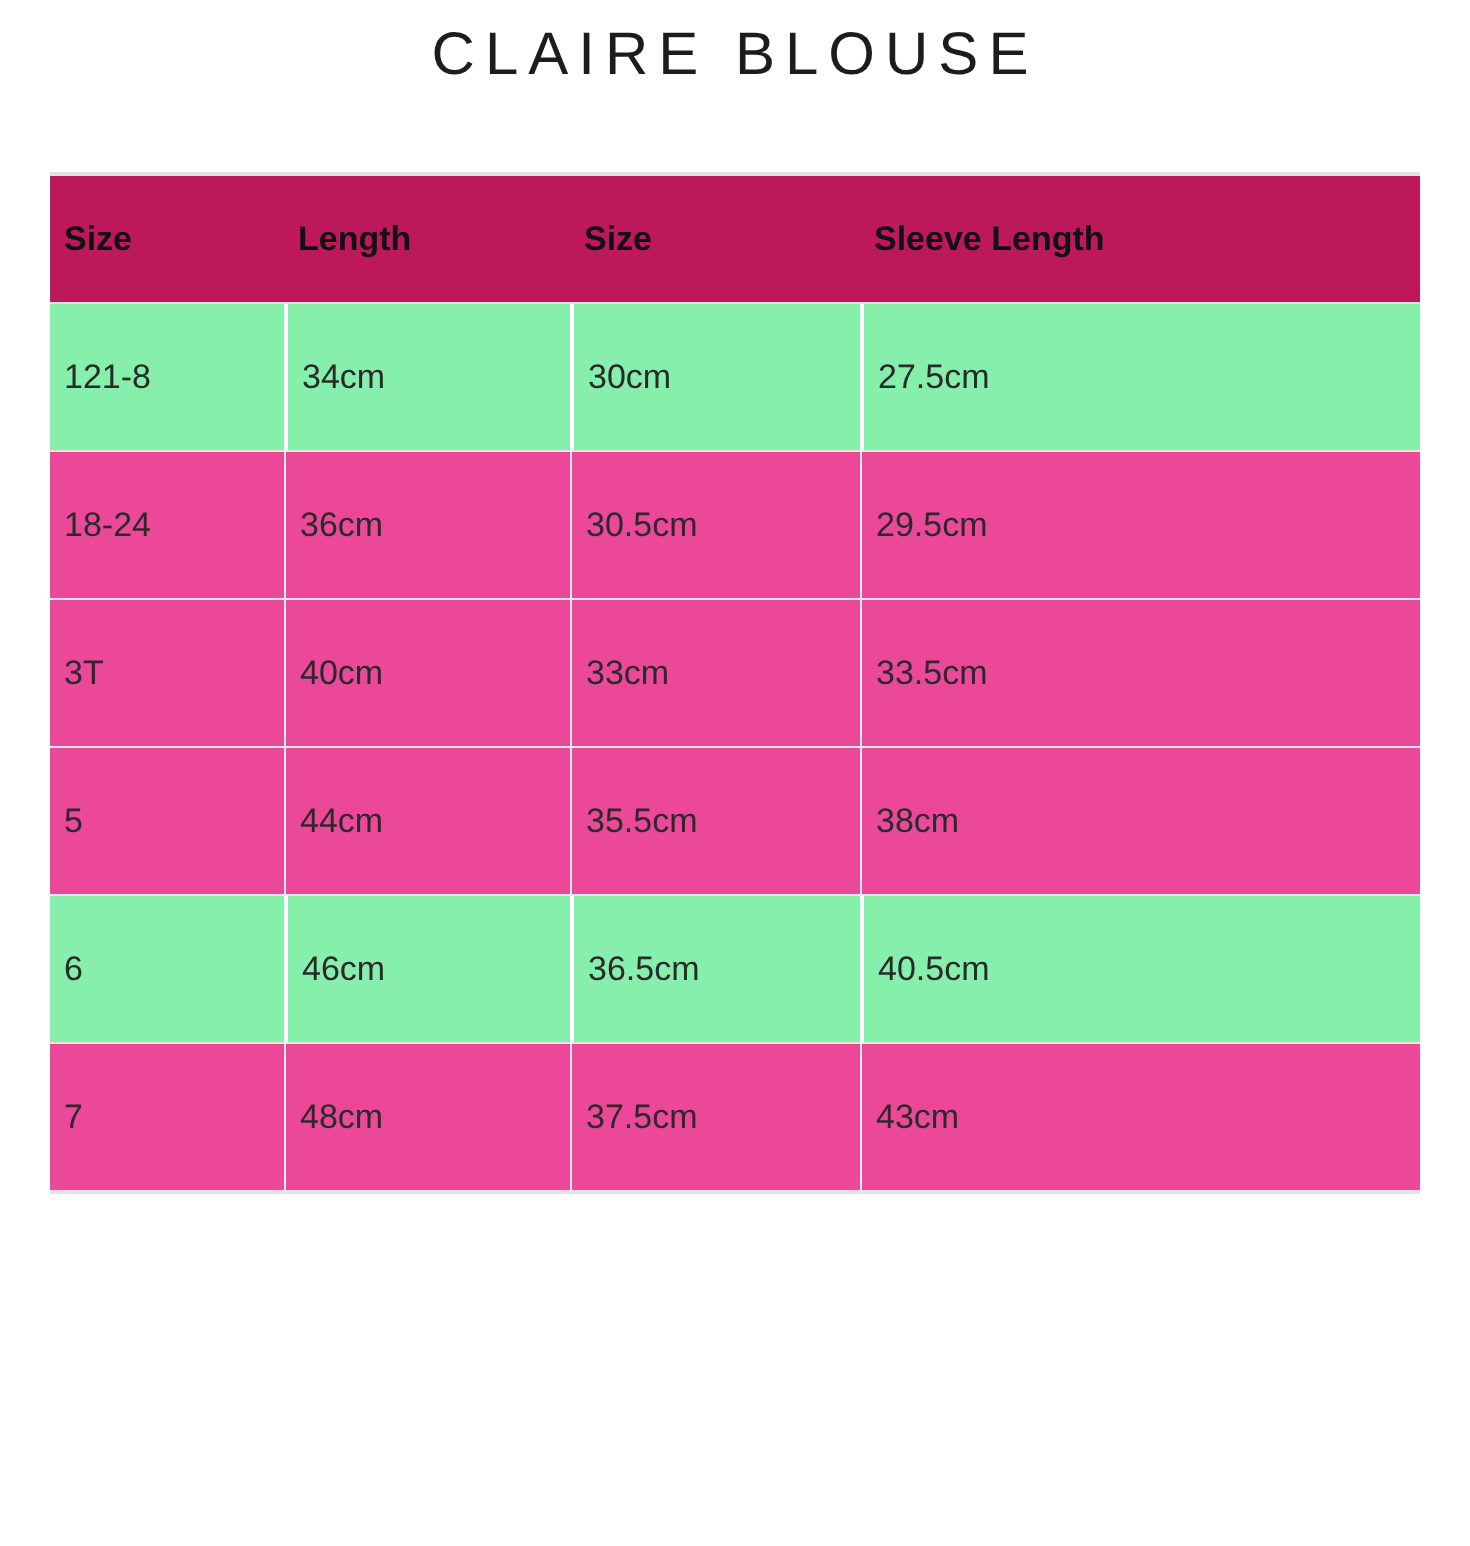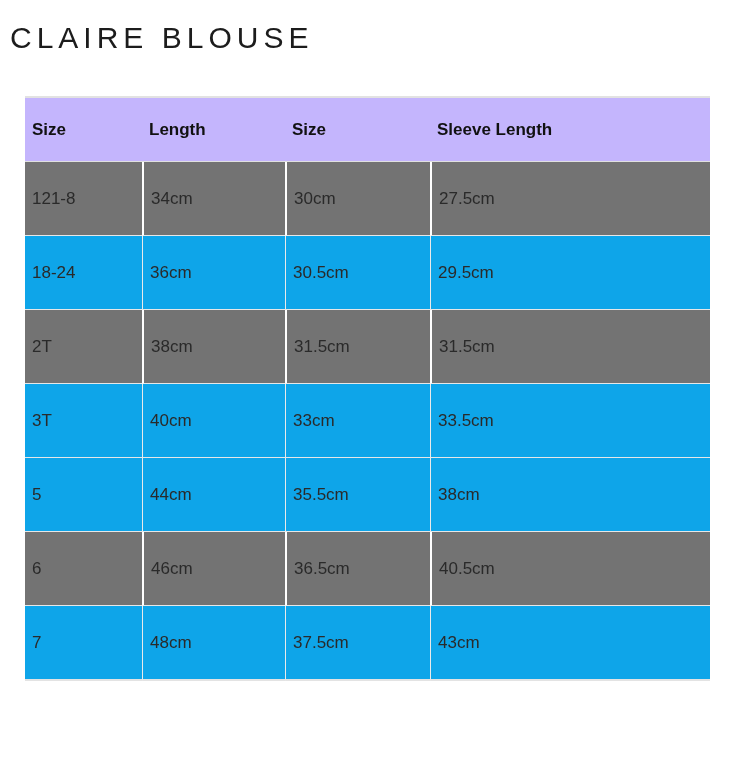--- a/index.html
+++ b/index.html
@@ -8,44 +8,45 @@
     background: #ffffff;
     font-family: "Liberation Sans", sans-serif;
   }
   .page {
     width: 735px;
     height: 773px;
     background: #ffffff;
     overflow: hidden;
   }
   .page-title {
-    margin: 10px;
+    margin: 0;
     padding-top: 10px;
     height: 36px;
+    text-align: center;
     font-family: "Liberation Sans", sans-serif;
     font-weight: 300;
     font-size: 30px;
     line-height: 36px;
     letter-spacing: 5px;
     color: #1c1c1c;
   }
   table.size-chart {
     border-collapse: separate;
     border-spacing: 0;
     table-layout: fixed;
     width: 685px;
     margin: 40px 25px 0 25px;
   }
   col.c-size   { width: 117px; }
   col.c-length { width: 143px; }
   col.c-bust   { width: 145px; }
   col.c-sleeve { width: 280px; }
 
   thead th {
-    background: #c4b5fd;
+    background: #be185d;
     height: 63px;
     box-sizing: content-box;
     border-top: 2px solid #e2e2e2;
     border-bottom: 1px solid #e0e0e0;
     padding: 0 4px 0 7px;
     text-align: left;
     vertical-align: middle;
     font-size: 17px;
     font-weight: bold;
     color: #111111;
@@ -54,25 +55,25 @@
     height: 73px;
     box-sizing: content-box;
     border-bottom: 1px solid #e7e7e7;
     border-left: 1px solid #eaeaea;
     padding: 0 4px 0 7px;
     text-align: left;
     vertical-align: middle;
     font-size: 17px;
     font-weight: 400;
     color: #2a2a2a;
-    background: #0ea5e9;
+    background: #ec4899;
   }
   tbody td:first-child { border-left: none; }
   tbody tr.striped td {
-    background: #737373;
+    background: #86efac;
     border-left-color: #ffffff;
     border-left-width: 2px;
   }
   tbody tr.striped td:first-child { border-left: none; }
   tbody tr:last-child td { border-bottom: 2px solid #e3e3e3; }
 </style>
 </head>
 <body>
 
 <div class="page">
@@ -100,26 +101,20 @@
         <td>34cm</td>
         <td>30cm</td>
         <td>27.5cm</td>
       </tr>
       <tr>
         <td>18-24</td>
         <td>36cm</td>
         <td>30.5cm</td>
         <td>29.5cm</td>
       </tr>
-      <tr class="striped">
-        <td>2T</td>
-        <td>38cm</td>
-        <td>31.5cm</td>
-        <td>31.5cm</td>
-      </tr>
       <tr>
         <td>3T</td>
         <td>40cm</td>
         <td>33cm</td>
         <td>33.5cm</td>
       </tr>
       <tr>
         <td>5</td>
         <td>44cm</td>
         <td>35.5cm</td>

